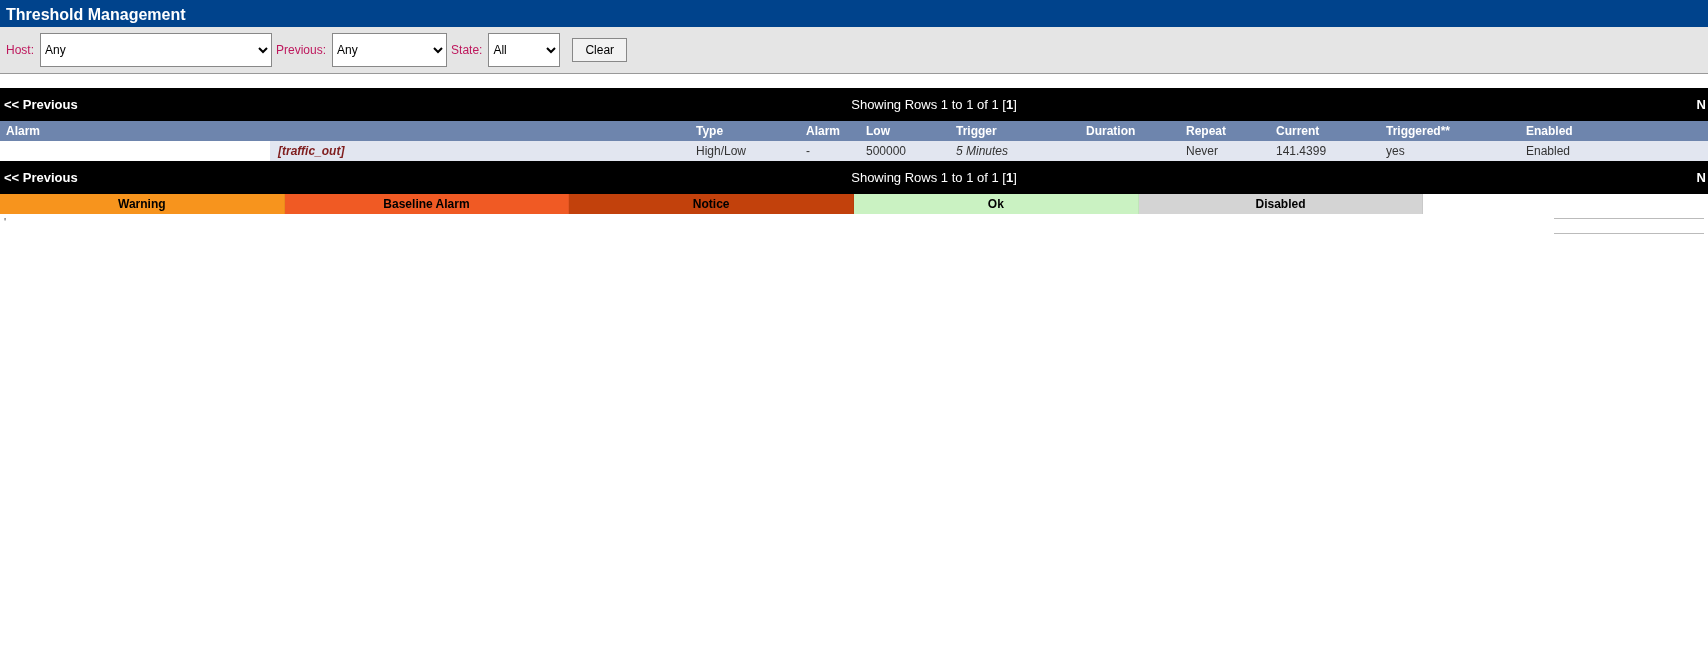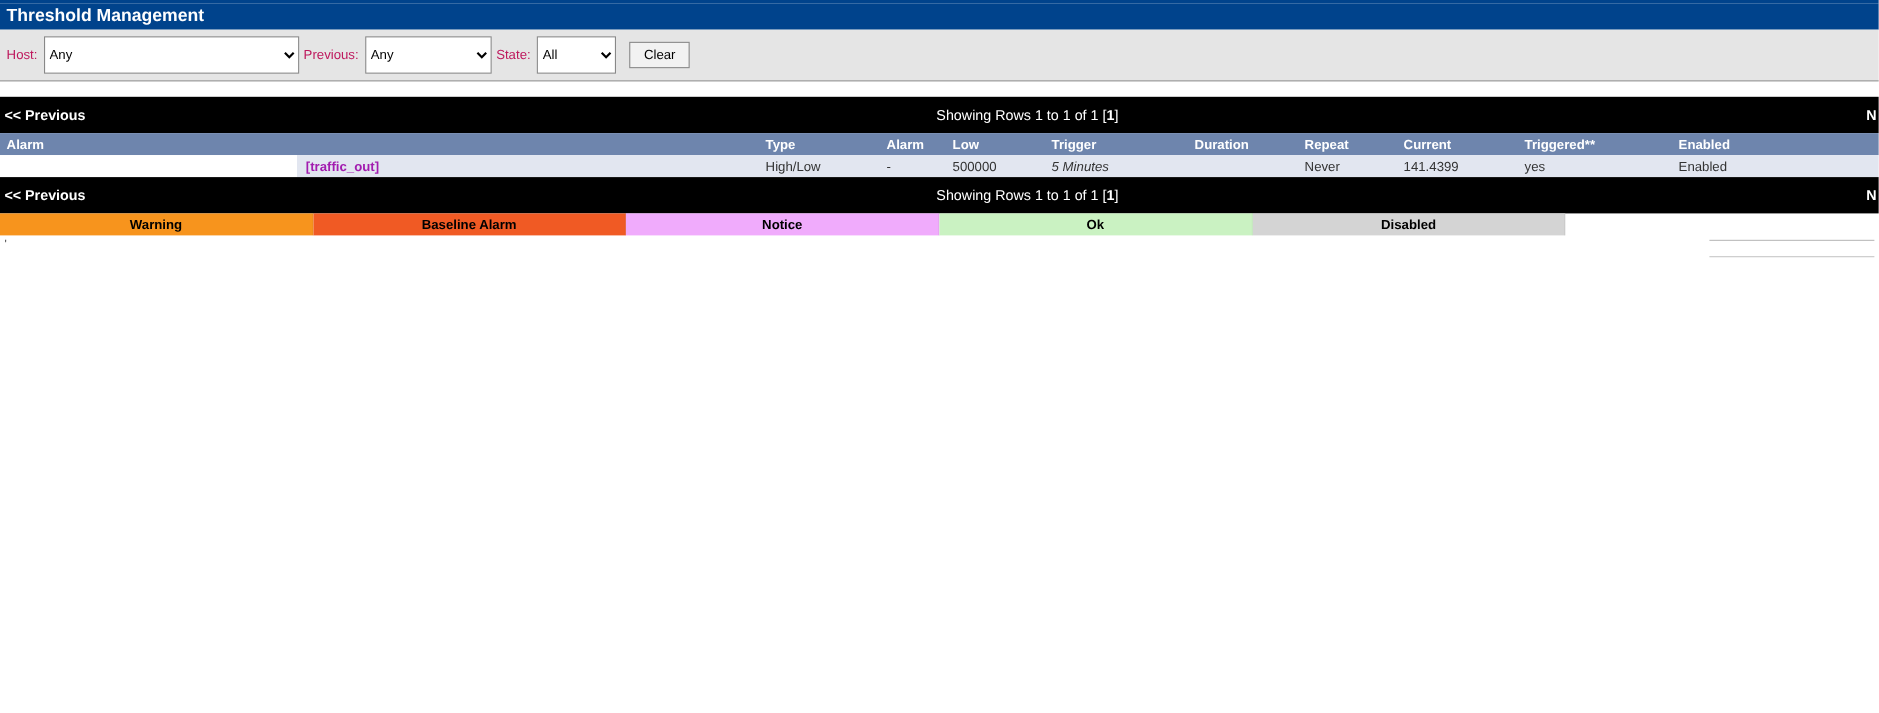--- a/index.html
+++ b/index.html
@@ -108,24 +108,25 @@
   .col-duration{ width: 100px; }
   .col-repeat  { width: 90px; }
   .col-current { width: 110px; }
   .col-triggered{ width: 140px; }
   .col-enabled { width: auto; }
   .name-cell {
     color: #2a4ea0;
     position: relative;
   }
   .name-link {
-    color: #a21caf;
+    color: #7f1d1d;
     text-decoration: none;
     cursor: pointer;
     font-weight: bold;
+    font-style: italic;
   }
   .white-patch {
     position: absolute;
     left: 0;
     top: 0;
     width: 270px;
     height: 100%;
     background: #fff;
   }
   .italic { font-style: italic; }
@@ -138,21 +139,21 @@
     text-align: center;
     font-size: 12px;
     font-weight: bold;
     line-height: 20px;
     color: #000;
     border-right: 1px solid rgba(0,0,0,0.05);
   }
   .lg-alarm    { background: #e3060f; }
   .lg-baseline { background: #f05a24; }
   .lg-warning  { background: #f7941d; }
-  .lg-notice   { background: #f0abfc; }
+  .lg-notice   { background: #c2410c; }
   .lg-ok       { background: #caf2c2; }
   .lg-disabled { background: #d4d4d4; }
   .bottom-input-wrap {
     display: flex;
     justify-content: flex-end;
     padding: 4px 4px 0 0;
   }
   .bottom-input {
     width: 150px;
     height: 16px;

